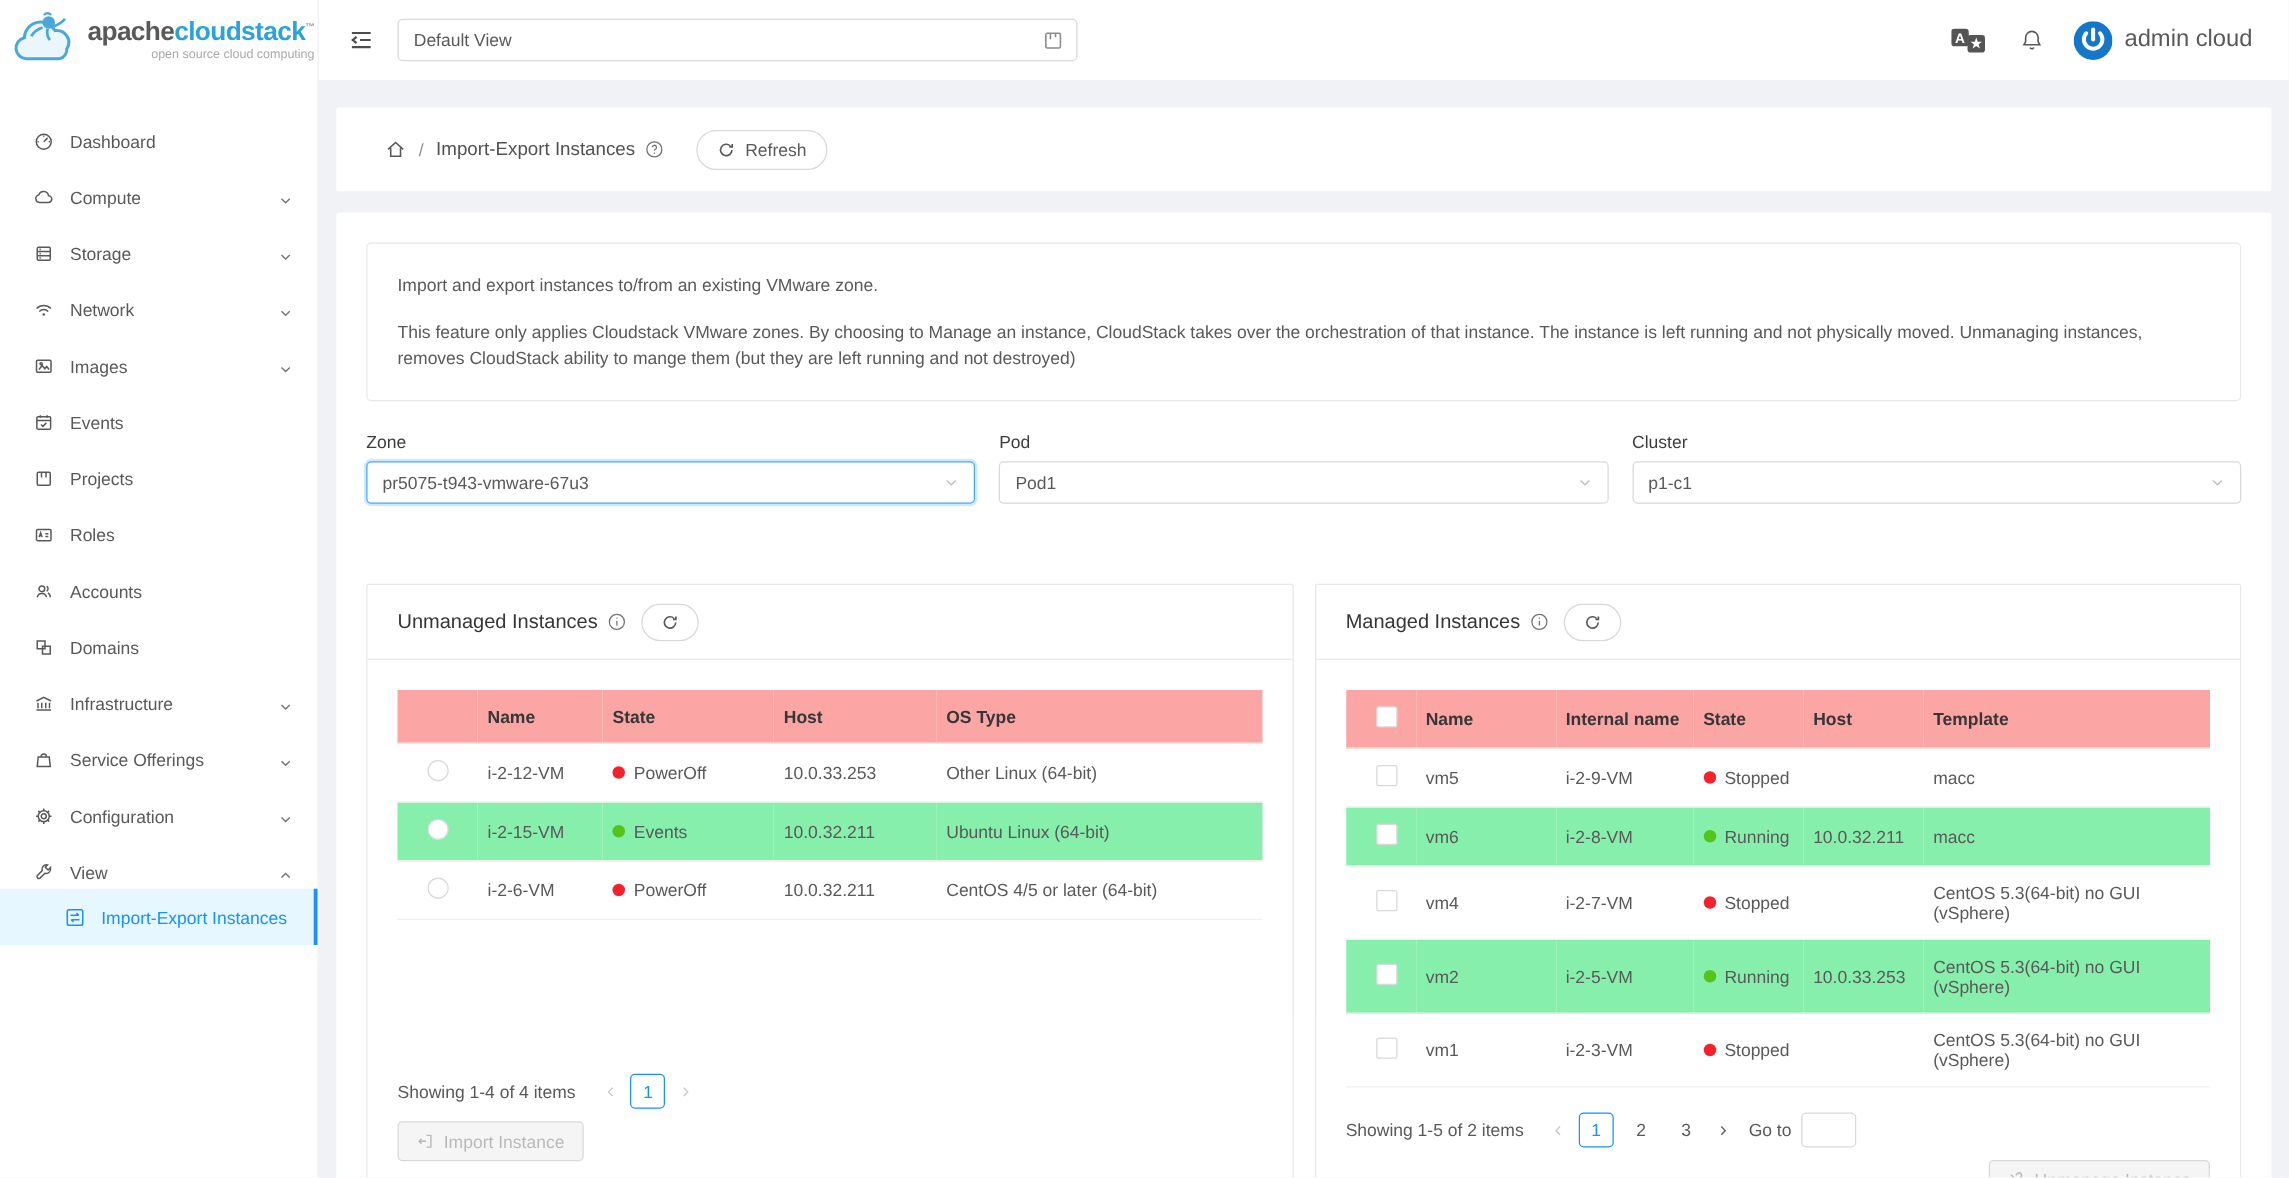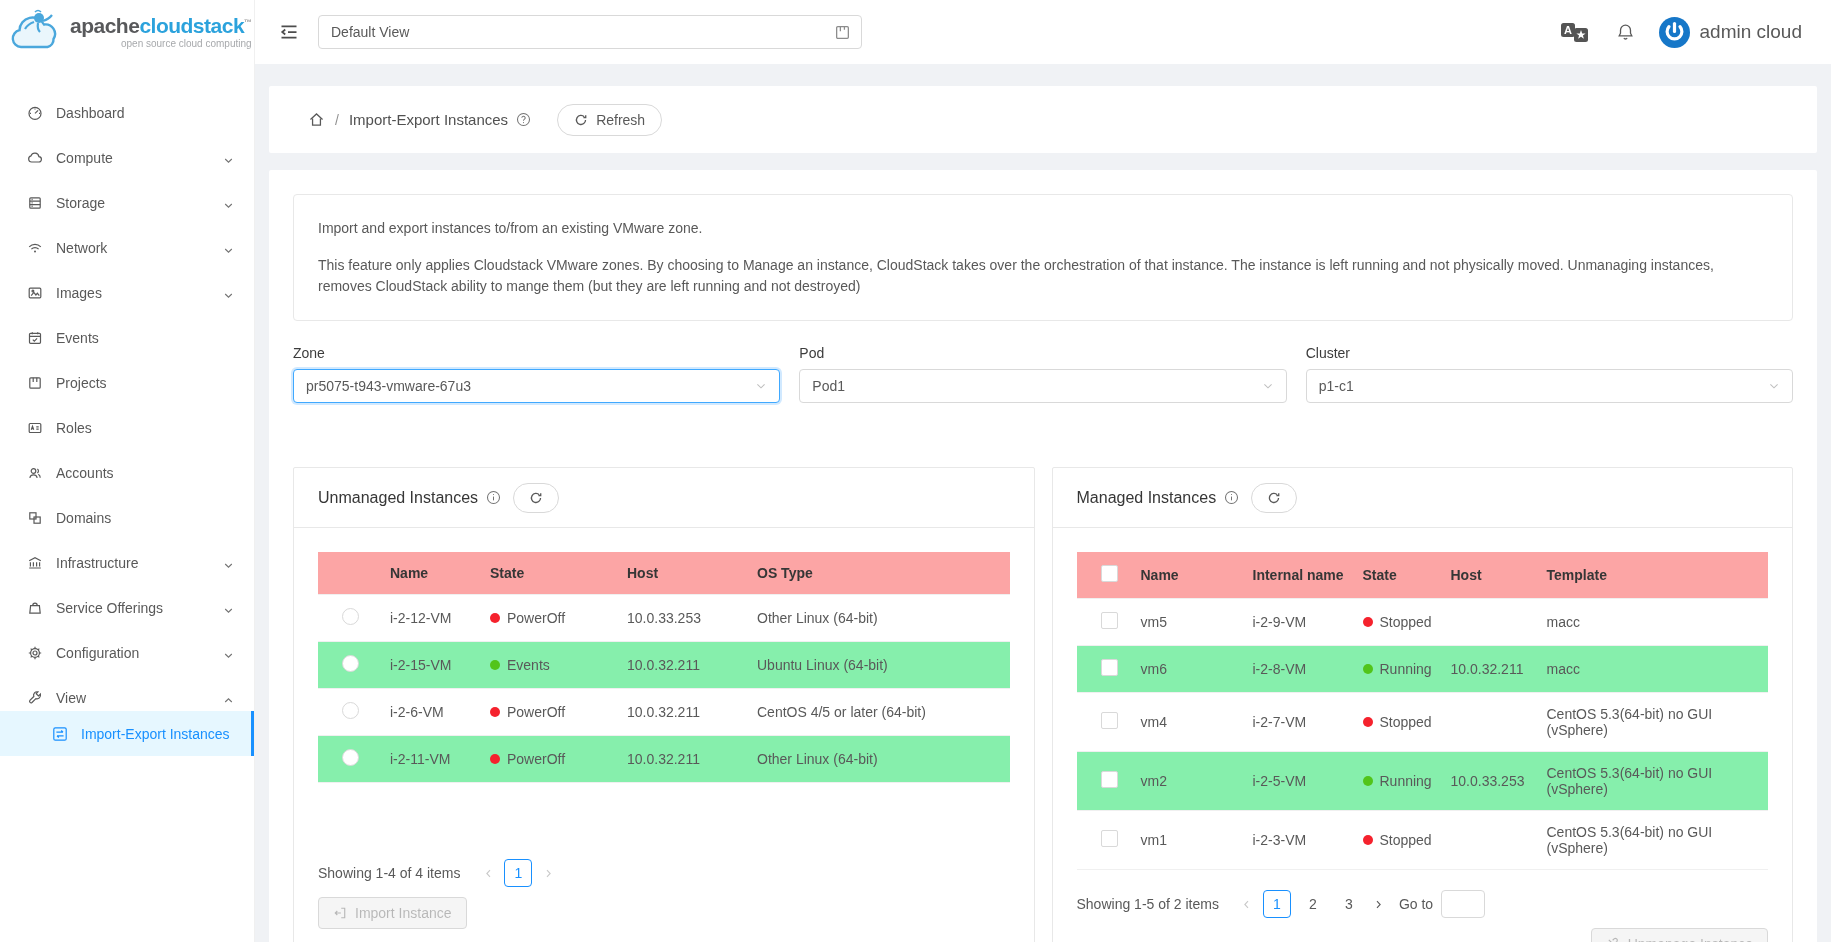--- a/index.html
+++ b/index.html
@@ -473,32 +473,20 @@
                   <td>i-2-6-VM</td>
                   <td>
                       <span class="state-cell">
                         <span class="dot" style="background: rgb(245, 34, 45);"></span>
                         <span>PowerOff</span>
                       </span>
                     </td>
                   <td>10.0.32.211</td>
                   <td>CentOS 4/5 or later (64-bit)</td>
                 </tr>
-                <tr class="striped">
-                  <td class="selcol"><span class="radio"></span></td>
-                  <td>i-2-11-VM</td>
-                  <td>
-                      <span class="state-cell">
-                        <span class="dot" style="background: rgb(245, 34, 45);"></span>
-                        <span>PowerOff</span>
-                      </span>
-                    </td>
-                  <td>10.0.32.211</td>
-                  <td>Other Linux (64-bit)</td>
-                </tr>
               </tbody>
             </table>
           </div>
           <div class="pagination">
             <span class="pg-summary">Showing 1-4 of 4 items</span>
             <span class="pg-arrow">
                 <svg width="11" height="11" viewBox="0 0 16 16" fill="none" stroke="currentColor" stroke-width="1.6">
                   <path d="M10.2 3.2 L5.6 8 L10.2 12.8"></path>
                 </svg>
               </span>

